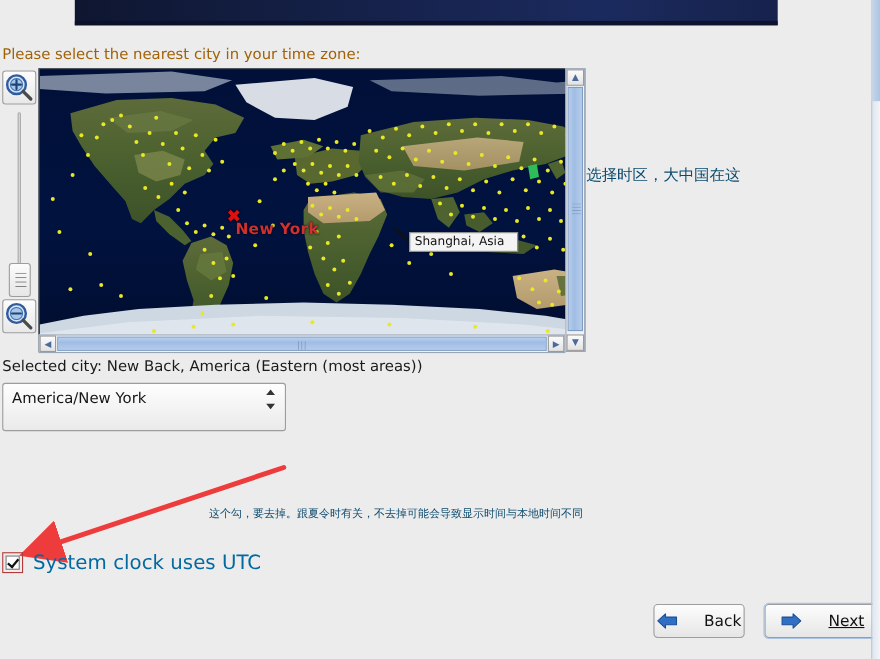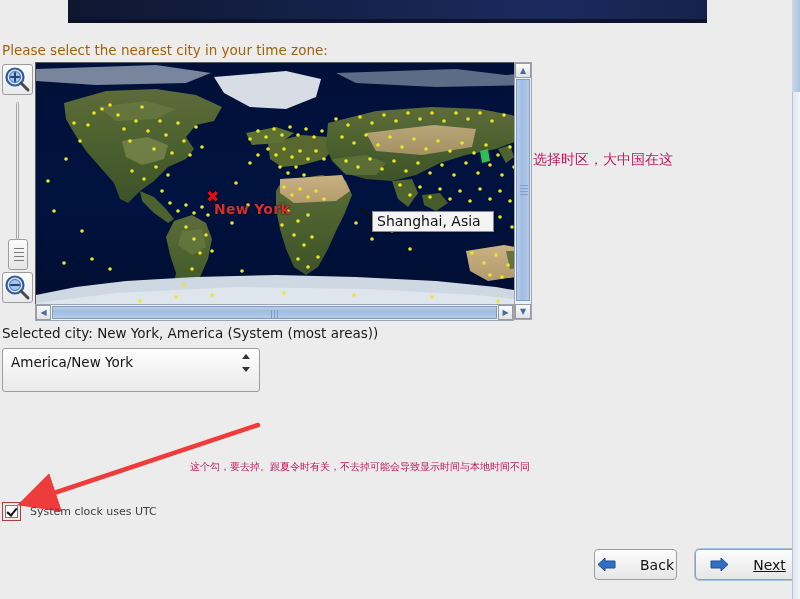--- a/index.html
+++ b/index.html
@@ -37,21 +37,21 @@
     letter-spacing:.3px;pointer-events:none;
   }
   #city-marker{
     position:absolute;left:170px;top:126px;color:#e01010;
     font-size:16px;font-weight:bold;line-height:1;text-shadow:0 0 2px #000;
   }
   
   #tooltip{
     position:absolute;left:336px;top:148px;
     background:#f4f4f4;border:1px solid #8a8a8a;
-    padding:1px 12px 2px 4px;font-size:14px;color:#111;white-space:nowrap;
+    padding:1px 12px 2px 4px;font-size:11px;color:#111;white-space:nowrap;
     box-shadow:0 1px 2px rgba(0,0,0,.4);
   }
   #tooltip-leader{
     position:absolute;left:322px;top:144px;width:20px;height:16px;
   }
   
   .sb-btn{
     background:linear-gradient(180deg,#fbfbfb,#e2e2e2);
     border:1px solid #9a9a9a;box-sizing:border-box;
     display:flex;align-items:center;justify-content:center;
@@ -127,21 +127,21 @@
   #tz-combo-arrows{
     position:absolute;right:8px;top:5px;width:10px;height:18px;
     display:flex;flex-direction:column;justify-content:space-between;
     align-items:center;color:#333;
   }
   .caret{width:0;height:0;border-left:4px solid transparent;border-right:4px solid transparent;}
   .caret.up{border-bottom:5px solid #333;}
   .caret.down{border-top:5px solid #333;}
   
   .anno{
-    position:absolute;color:#be185d;white-space:nowrap;
+    position:absolute;color:#0c4a6e;white-space:nowrap;
     font-family:"DejaVu Sans","Liberation Sans",sans-serif;
   }
   #anno-map{left:533px;top:151px;font-size:14px;}
   #anno-check{left:190px;top:460px;font-size:10px;font-family:Liberation Serif, serif;}
   #anno-arrow{position:absolute;left:0px;top:415px;width:270px;height:100px;}
   
   #utc-row{position:absolute;left:2px;top:500px;height:22px;display:flex;align-items:center;}
   #utc-box-wrap{
     position:relative;width:19px;height:19px;
     border:1px solid #b33a3a;box-sizing:border-box;
@@ -149,21 +149,21 @@
   }
   #utc-check{
     width:13px;height:13px;background:#fdfdfd;border:1px solid #7a7a7a;
     box-sizing:border-box;position:relative;
   }
   #utc-check:after{
     content:"";position:absolute;left:3px;top:0px;width:4px;height:8px;
     border-right:2px solid #111;border-bottom:2px solid #111;
     transform:rotate(40deg);
   }
-  #utc-label{margin-left:9px;font-size:11px;color:#404040;}
+  #utc-label{margin-left:9px;font-size:18px;color:#0369a1;}
   
   .navbtn{
     position:absolute;top:549px;height:31px;
     background:linear-gradient(180deg,#fdfdfd,#e6e6e6);
     border:1px solid #9d9d9d;border-radius:4px;box-sizing:border-box;
     display:flex;align-items:center;justify-content:center;gap:24px;
     font-size:14px;color:#111;
   }
   #back-btn{left:594px;width:83px;}
   #next-btn{left:695px;width:106px;outline:1px solid #a9c3e2;text-decoration:underline;}
@@ -479,21 +479,21 @@
 
 <div id="zoom-out" class="zbtn">
   <svg width="29" height="29" viewBox="0 0 29 29">
     <circle cx="12" cy="12" r="8.5" fill="#d6e4f5" stroke="#2f5c9e" stroke-width="2.2"></circle>
     <circle cx="12" cy="12" r="5.5" fill="#a8c6e8" stroke="#3f6fae" stroke-width="1"></circle>
     <path d="M8,12 L16,12" stroke="#1d4377" stroke-width="2" stroke-linecap="round"></path>
     <path d="M18,18 L25,25" stroke="#4a4a4a" stroke-width="3" stroke-linecap="round"></path>
   </svg>
 </div>
 
-<div id="selected-city">Selected city: New York, America (System (most areas))</div>
+<div id="selected-city">Selected city: New Back, America (Eastern (most areas))</div>
 
 <div id="tz-combo">
   <span id="tz-combo-value">America/New York</span>
   <span id="tz-combo-arrows">
     <span class="caret up"></span>
     <span class="caret down"></span>
   </span>
 </div>
 
 <div id="anno-map" class="anno">选择时区，大中国在这</div>

